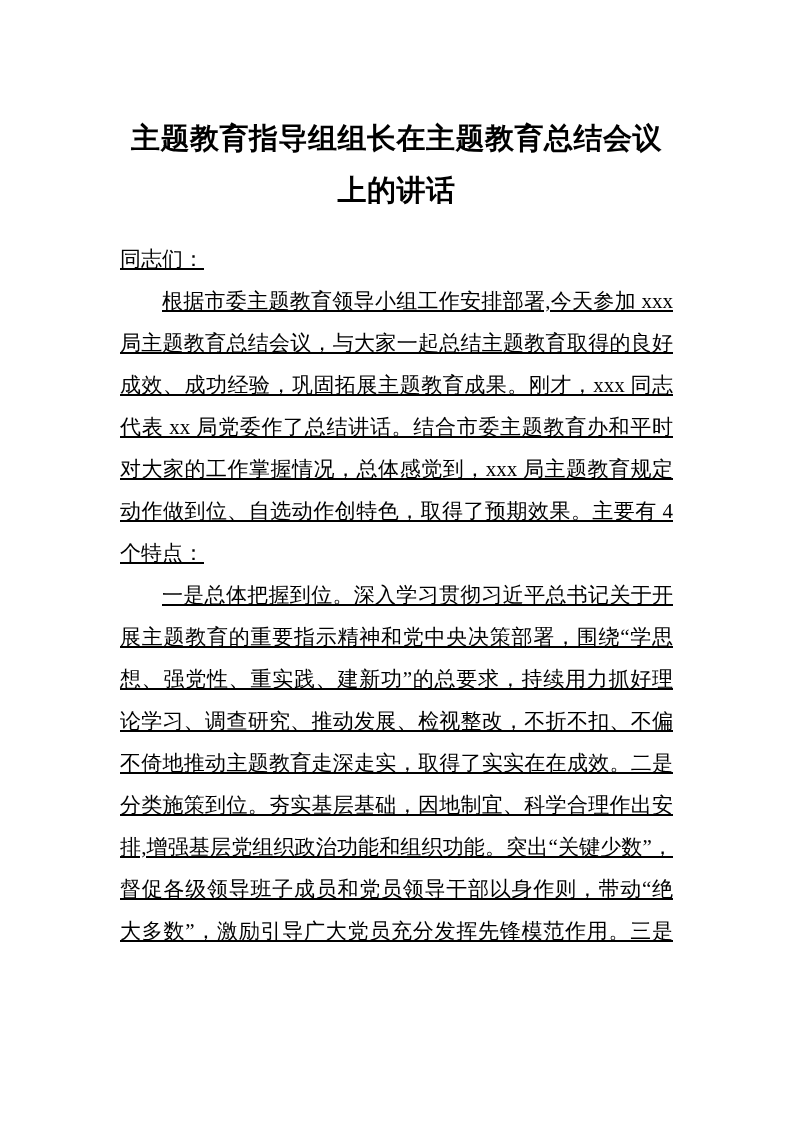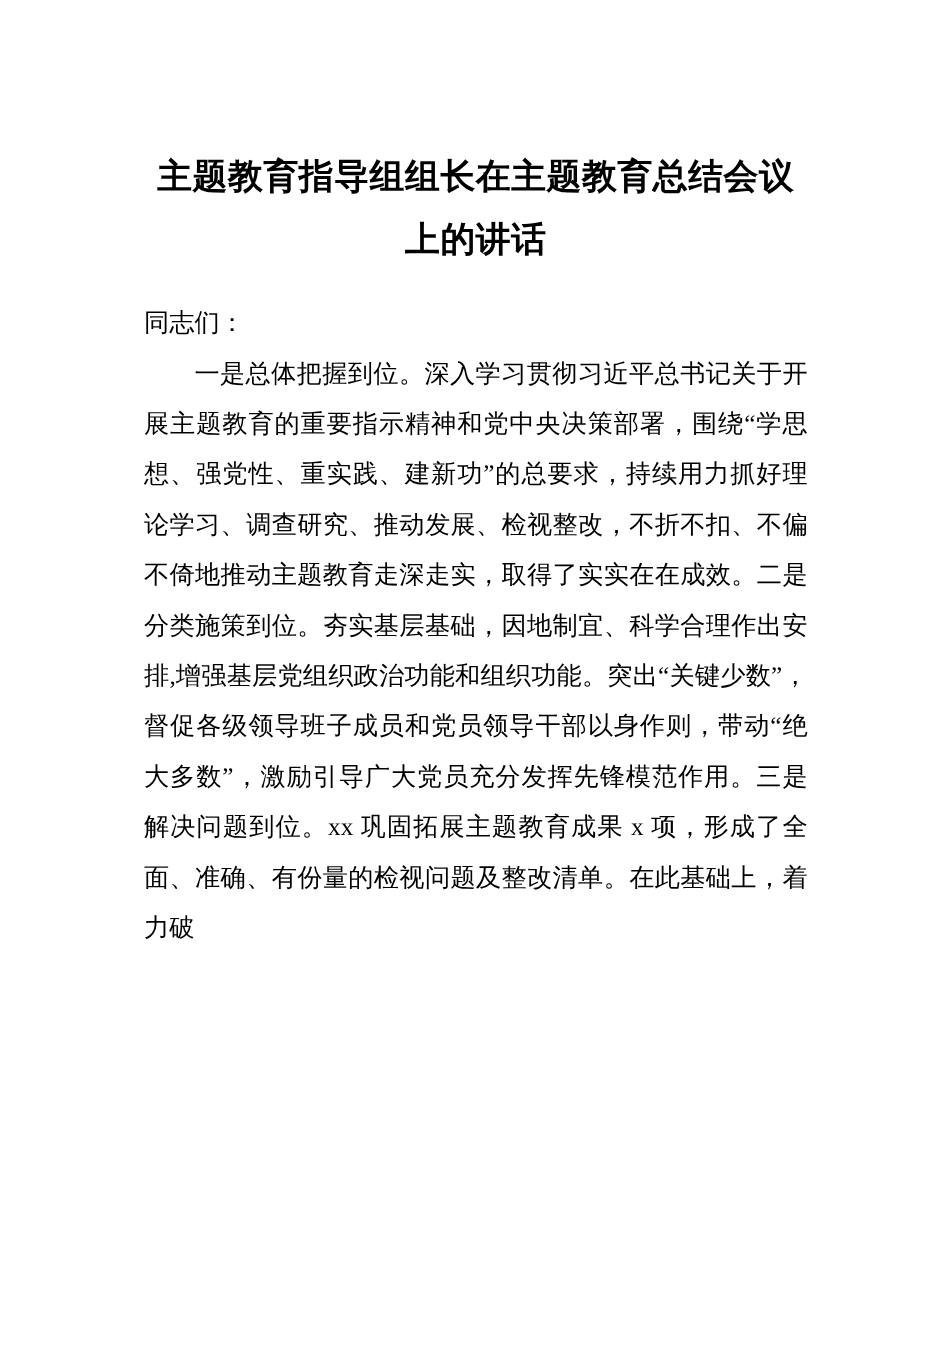--- a/index.html
+++ b/index.html
@@ -5,21 +5,21 @@
 <style>
   html, body {
     margin: 0;
     padding: 0;
     background: #ffffff;
   }
   .page {
     position: relative;
     width: 793px;
     height: 958px;
-    margin: 10px auto;
+    margin: 0 auto;
     box-sizing: border-box;
     padding: 0 120px;
     overflow: hidden;
     background: #ffffff;
     color: #000000;
     font-family: "Liberation Serif", "DejaVu Serif", serif;
   }
   .doc-title {
     width: 545px;
     margin: 112px auto 0 auto;
@@ -32,27 +32,29 @@
   .doc-body {
     margin-top: 22px;
     font-size: 21px;
     line-height: 42px;
     text-align: justify;
     text-justify: inter-ideograph;
   }
   .doc-body p {
     margin: 0;
     padding: 0;
+    text-decoration: underline;
   }
   .para-indent {
     text-indent: 42px;
   }
 </style>
 </head>
 <body>
 
 <div class="page">
   <h1 class="doc-title">主题教育指导组组长在主题教育总结会议上的讲话</h1>
   <div class="doc-body">
     <p class="salutation">同志们：</p>
+    <p class="para-indent">根据市委主题教育领导小组工作安排部署,今天参加 xxx 局主题教育总结会议，与大家一起总结主题教育取得的良好成效、成功经验，巩固拓展主题教育成果。刚才，xxx 同志代表 xx 局党委作了总结讲话。结合市委主题教育办和平时对大家的工作掌握情况，总体感觉到，xxx 局主题教育规定动作做到位、自选动作创特色，取得了预期效果。主要有 4 个特点：</p>
     <p class="para-indent">一是总体把握到位。深入学习贯彻习近平总书记关于开展主题教育的重要指示精神和党中央决策部署，围绕“学思想、强党性、重实践、建新功”的总要求，持续用力抓好理论学习、调查研究、推动发展、检视整改，不折不扣、不偏不倚地推动主题教育走深走实，取得了实实在在成效。二是分类施策到位。夯实基层基础，因地制宜、科学合理作出安排,增强基层党组织政治功能和组织功能。突出“关键少数”，督促各级领导班子成员和党员领导干部以身作则，带动“绝大多数”，激励引导广大党员充分发挥先锋模范作用。三是解决问题到位。xx 巩固拓展主题教育成果 x 项，形成了全面、准确、有份量的检视问题及整改清单。在此基础上，着力破</p>
   </div>
 </div>
 
 </body></html>

